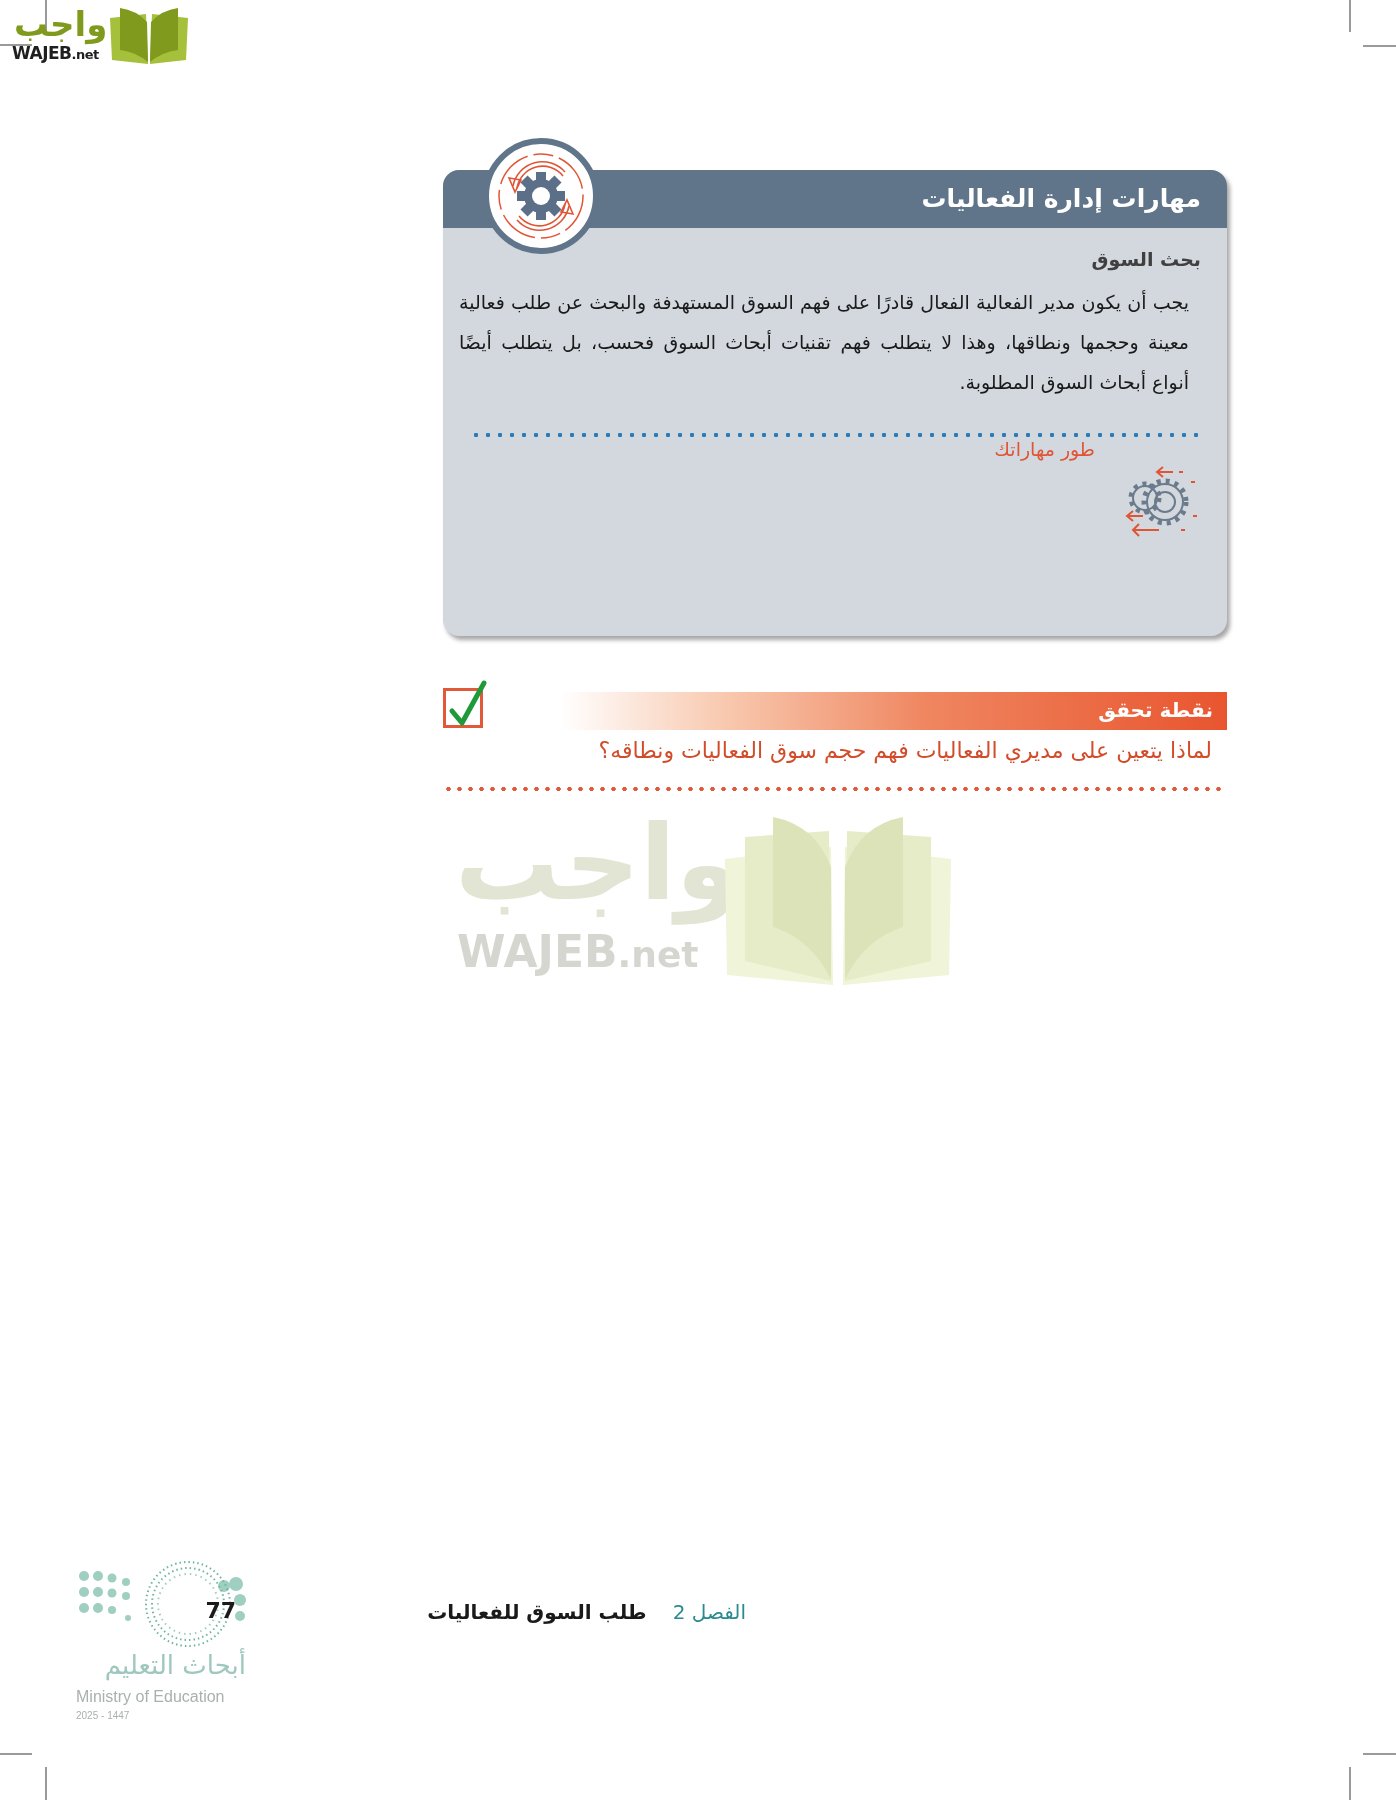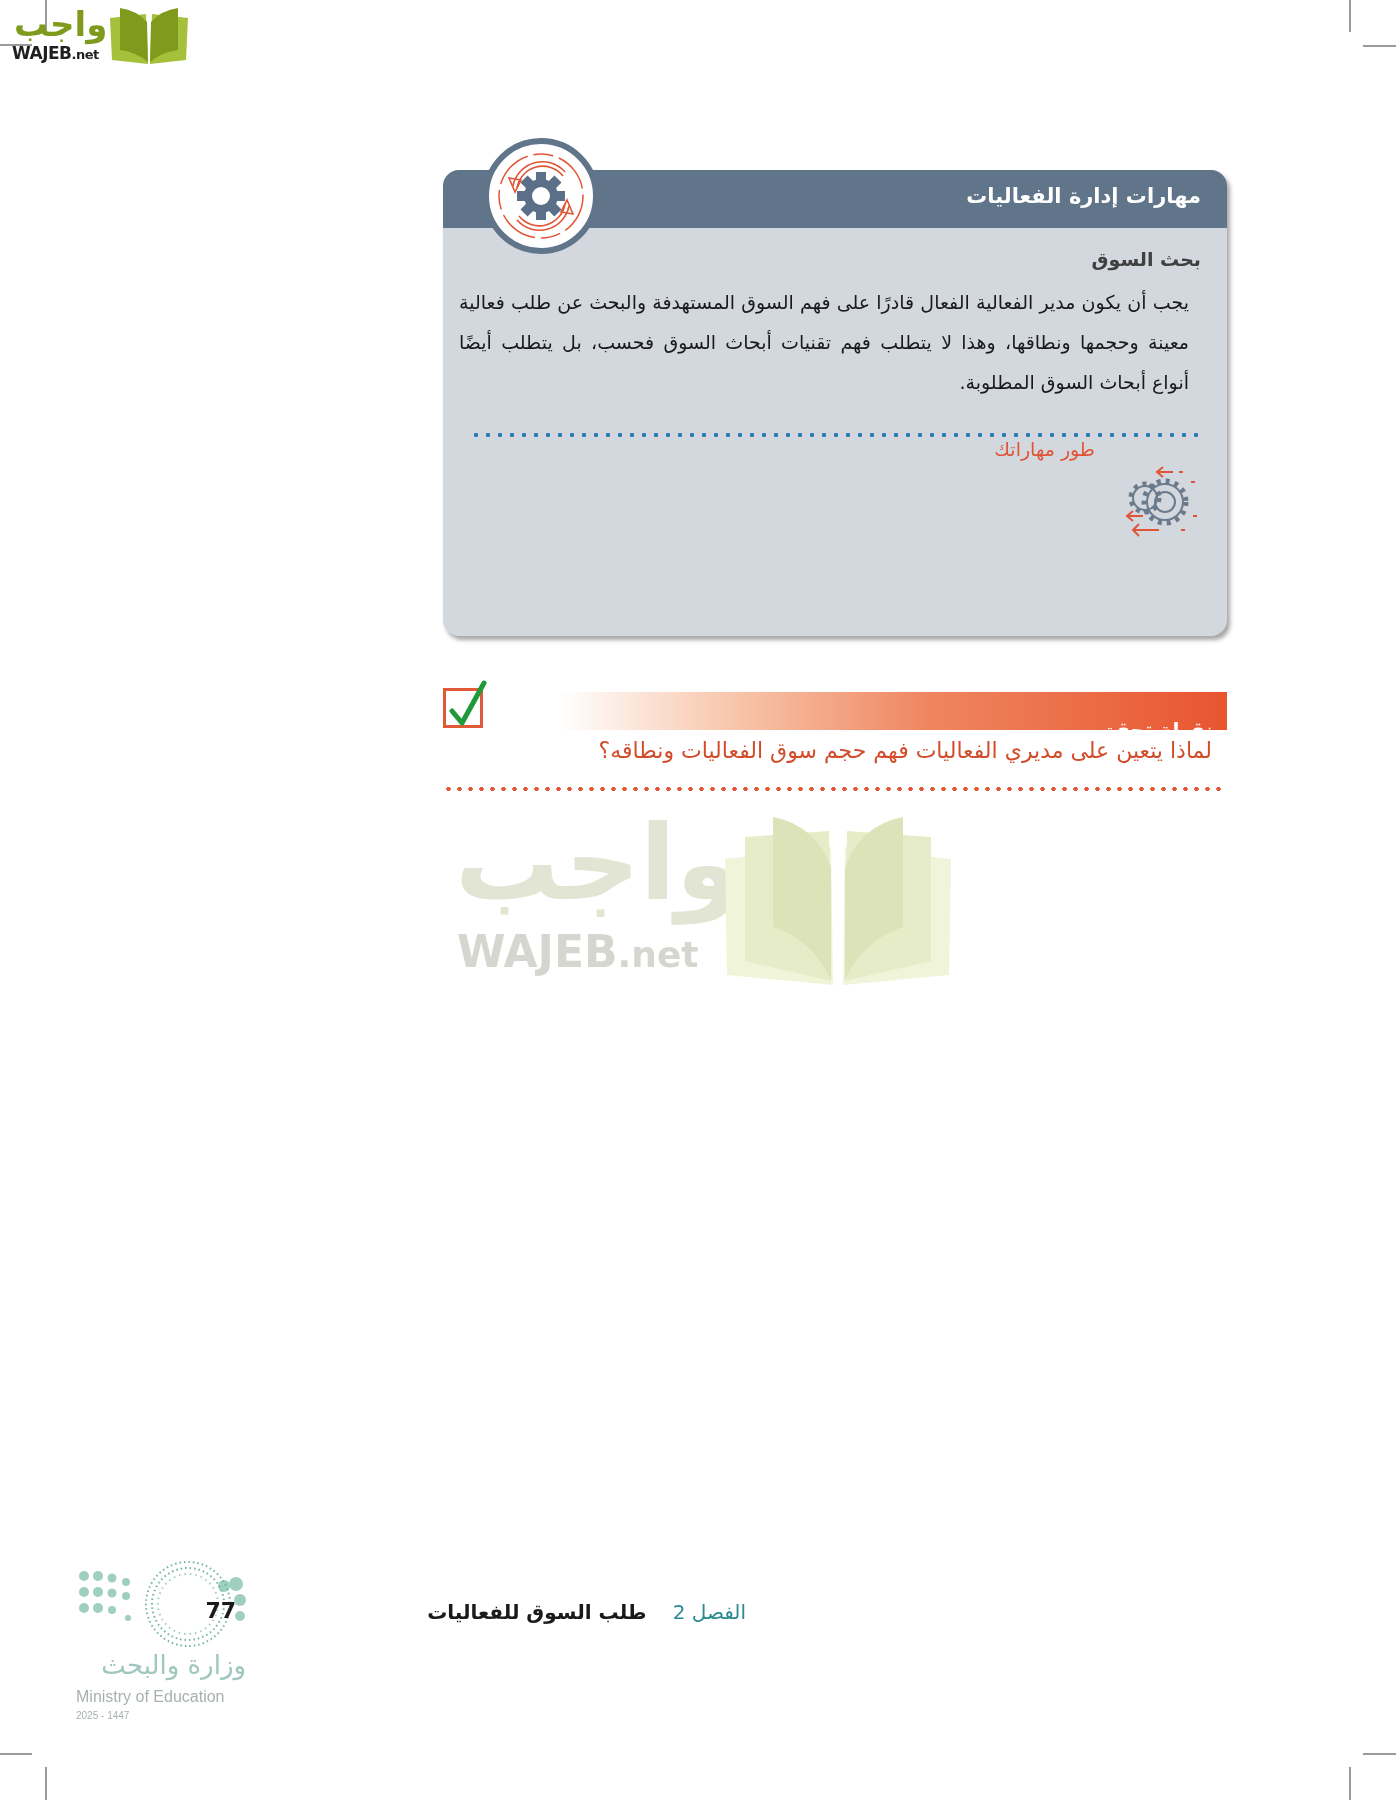--- a/index.html
+++ b/index.html
@@ -12,38 +12,38 @@
     
     .logo-top { position: absolute; left: 8px; top: 4px; width: 182px; height: 64px; }
     .logo-top .ar { position: absolute; left: 6px; top: 0; font-size: 34px; font-weight: bold; color: #7f9a1c; direction: rtl; line-height: 40px; }
     .logo-top .en { position: absolute; left: 4px; top: 40px; font-size: 17px; font-weight: bold; color: #1f1f1f; line-height: 18px; letter-spacing: -0.5px; }
     .logo-top .en small { font-size: 13px; }
     .logo-top svg { position: absolute; left: 100px; top: 0; }
 
     
     .card { position: absolute; left: 443px; top: 170px; width: 784px; height: 466px; background: #d3d8df; border-radius: 16px; box-shadow: 3px 4px 4px rgba(0,0,0,0.35); }
     .card-header { position: absolute; left: 0; top: 0; width: 784px; height: 58px; background: #60758a; border-radius: 16px 16px 0 0; }
-    .card-title { position: absolute; right: 26px; top: 14px; color: #ffffff; font-size: 21px; font-weight: bold; direction: rtl; }
+    .card-title { position: absolute; right: 26px; top: 14px; color: #ffffff; font-size: 25px; font-weight: bold; direction: rtl; }
     .card-badge { position: absolute; left: 40px; top: -32px; width: 116px; height: 116px; border-radius: 50%; background: #ffffff; border: 6px solid #60758a; }
     .card-badge svg { position: absolute; left: 4px; top: 4px; }
 
     .section-title { position: absolute; right: 26px; top: 78px; font-size: 19px; font-weight: bold; color: #404040; direction: rtl; }
     .section-body { position: absolute; right: 38px; top: 112px; width: 730px; font-size: 19px; line-height: 40px; direction: rtl; text-align: justify; text-align-last: right; color: #1a1a1a; }
 
     .dots-blue { position: absolute; left: 27px; right: 26px; top: 262px; height: 6px; background-image: radial-gradient(circle, #2a79b8 2px, transparent 2.4px); background-size: 12px 6px; background-repeat: repeat-x; }
 
     .dev-icon { position: absolute; right: 26px; top: 290px; width: 84px; height: 84px; }
     .dev-title { position: absolute; right: 132px; top: 268px; font-size: 19px; color: #e05535; direction: rtl; }
     .dev-body { position: absolute; right: 132px; top: 318px; width: 624px; font-size: 19px; line-height: 40px; direction: rtl; text-align: justify; text-align-last: right; color: #1a1a1a; }
 
     
     .check-box { position: absolute; left: 443px; top: 688px; width: 40px; height: 40px; border: 3px solid #e05a3a; }
     .check-box svg { position: absolute; left: 2px; top: -14px; }
     .check-bar { position: absolute; left: 560px; top: 692px; width: 667px; height: 38px; background: linear-gradient(to left, #e8552f 0%, #ef8660 45%, #f8c8ae 75%, #ffffff 100%); }
-    .check-label { position: absolute; right: 14px; top: 6px; color: #ffffff; font-size: 20px; font-weight: bold; direction: rtl; margin-top: 20px; }
+    .check-label { position: absolute; right: 14px; top: 6px; color: #ffffff; font-size: 20px; font-weight: bold; direction: rtl; }
     .check-question { position: absolute; right: 184px; top: 738px; font-size: 22px; color: #d24c2a; direction: rtl; white-space: nowrap; }
     .dots-red { position: absolute; left: 443px; width: 784px; top: 786px; height: 6px; background-image: radial-gradient(circle, #e05a3a 2px, transparent 2.4px); background-size: 11px 6px; background-repeat: repeat-x; }
 
     
     .wm { position: absolute; left: 455px; top: 815px; width: 500px; height: 190px; }
     .wm .ar { position: absolute; left: 0; top: -12px; font-size: 104px; font-weight: bold; color: #e2e5d3; direction: rtl; line-height: 120px; }
     .wm .en { position: absolute; left: 2px; top: 112px; font-size: 44px; font-weight: bold; color: #d6d6d0; line-height: 50px; }
     .wm .en small { font-size: 36px; }
     .wm svg { position: absolute; left: 268px; top: 0; }
 
@@ -183,16 +183,16 @@
       <circle cx="160" cy="24" r="7"></circle>
         <circle cx="148" cy="26" r="6"></circle>
         <circle cx="164" cy="40" r="6"></circle>
         <circle cx="164" cy="56" r="5"></circle>
     </g>
     <circle cx="112" cy="44" r="42" fill="none" stroke="#6fb5a2" stroke-width="2" stroke-dasharray="1.5 3"></circle>
     <circle cx="112" cy="44" r="36" fill="none" stroke="#6fb5a2" stroke-width="2" stroke-dasharray="1.5 3"></circle>
     <circle cx="112" cy="44" r="30" fill="none" stroke="#9fcfc0" stroke-width="2" stroke-dasharray="1.5 4"></circle>
   </svg>
   <div class="page-num">77</div>
-  <div class="moe-ar">وزارة والبحث</div>
+  <div class="moe-ar">أبحاث التعليم</div>
   <div class="moe-en">Ministry of Education</div>
   <div class="moe-year">2025 - 1447</div>
 </div>
 
 </body></html>

